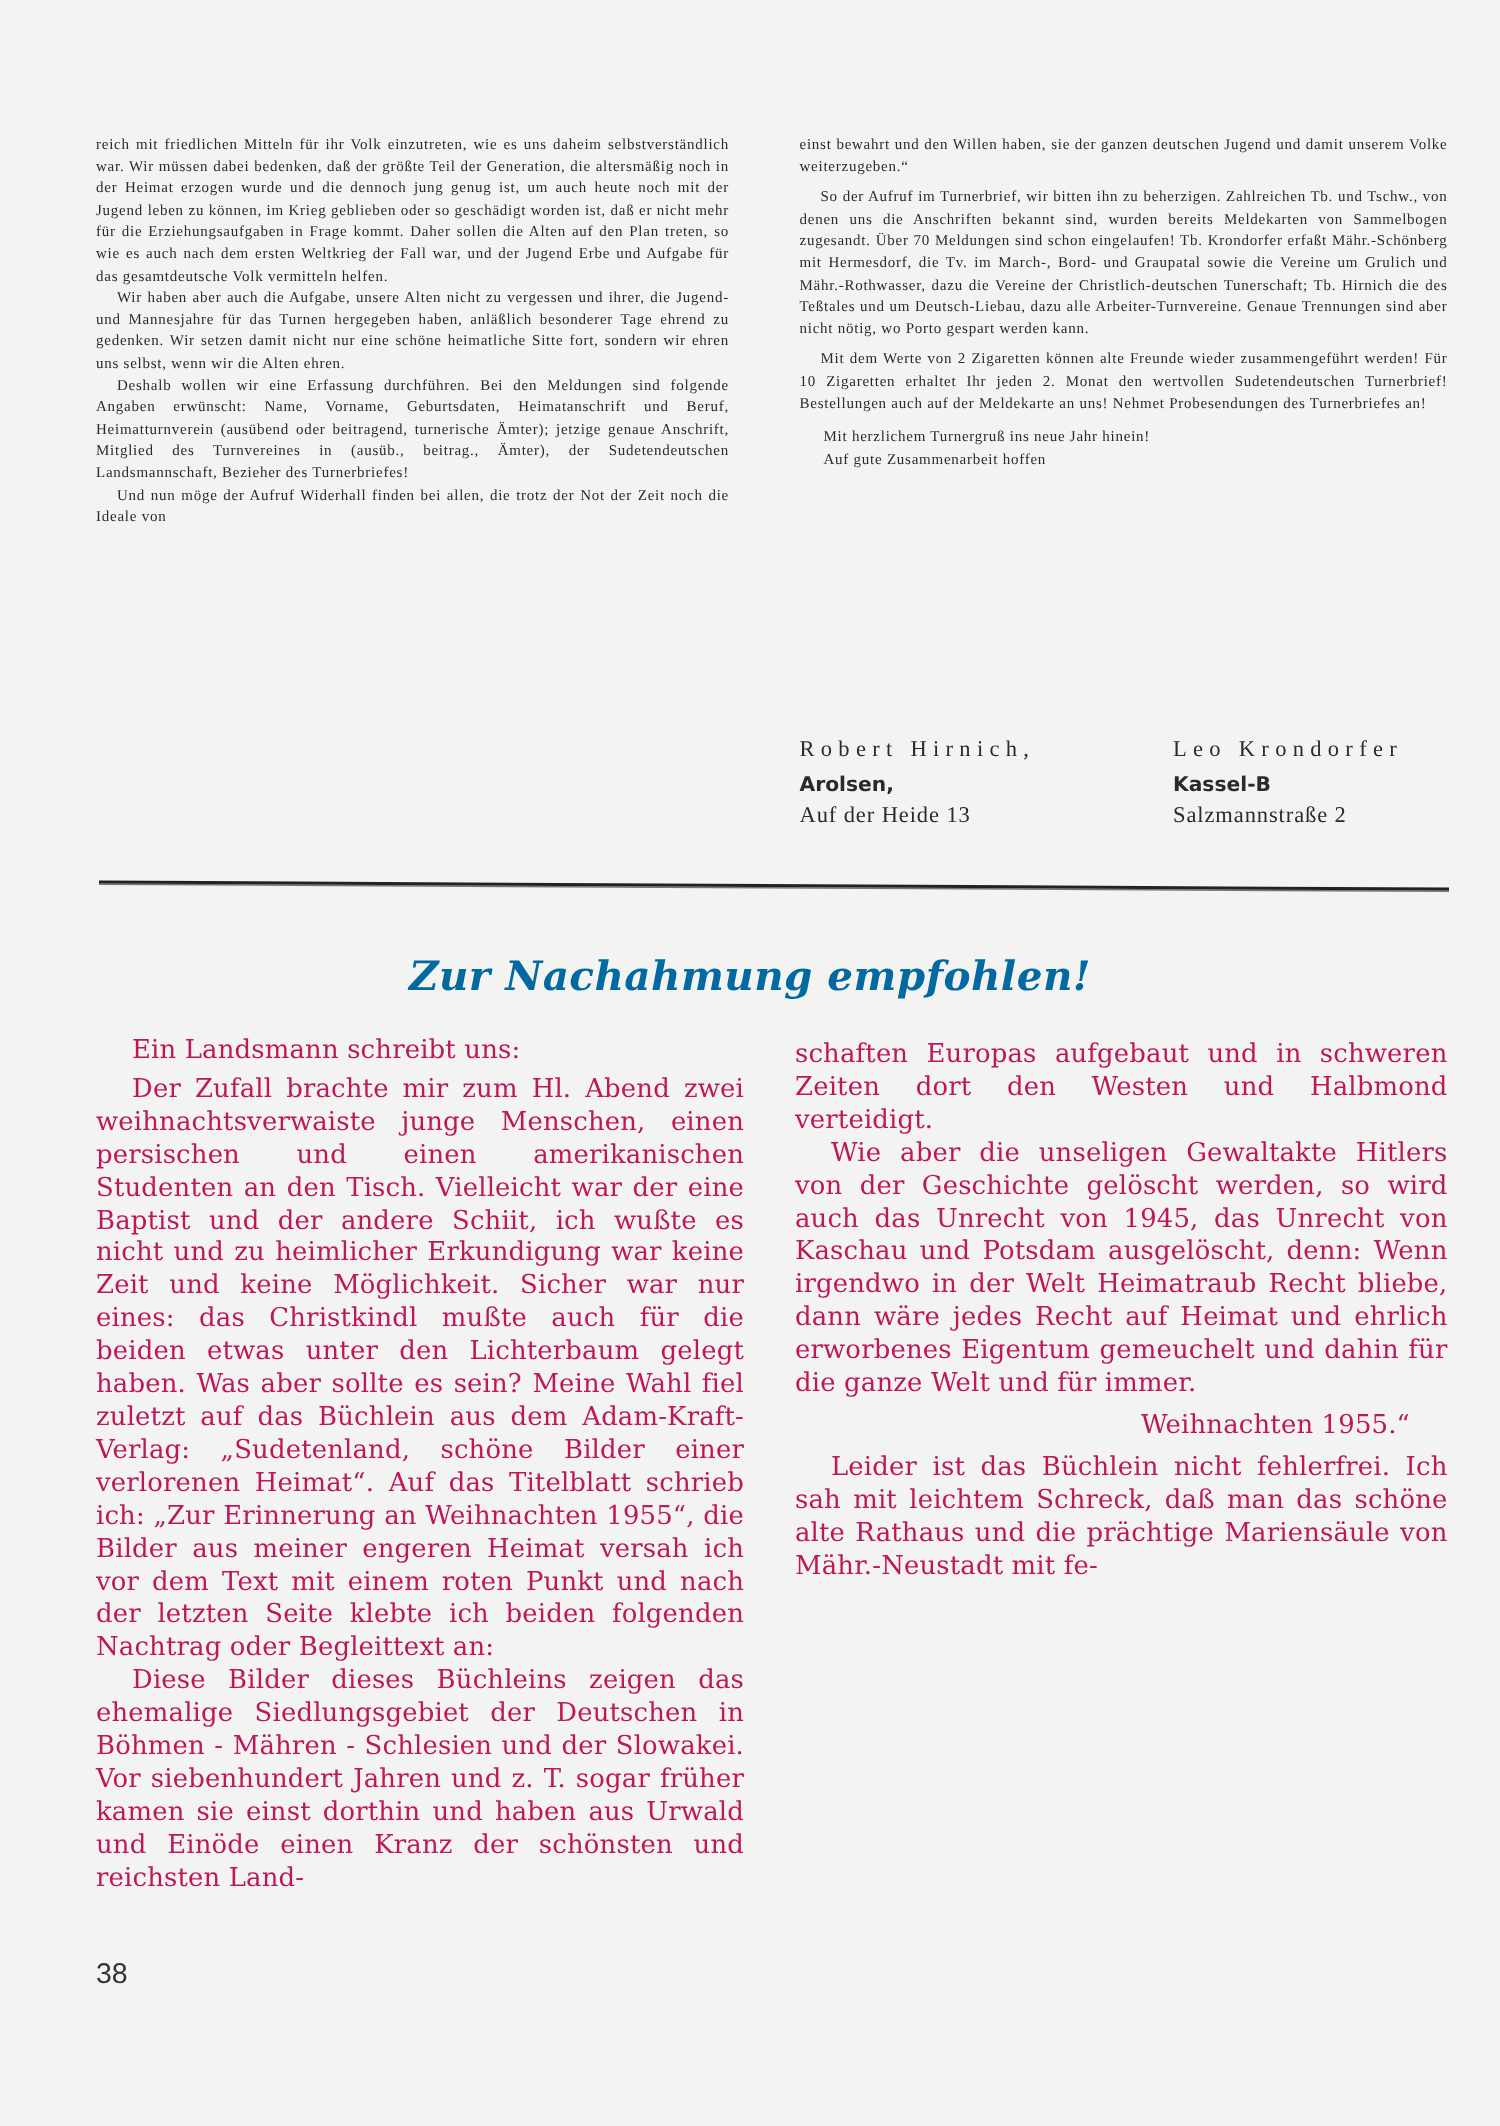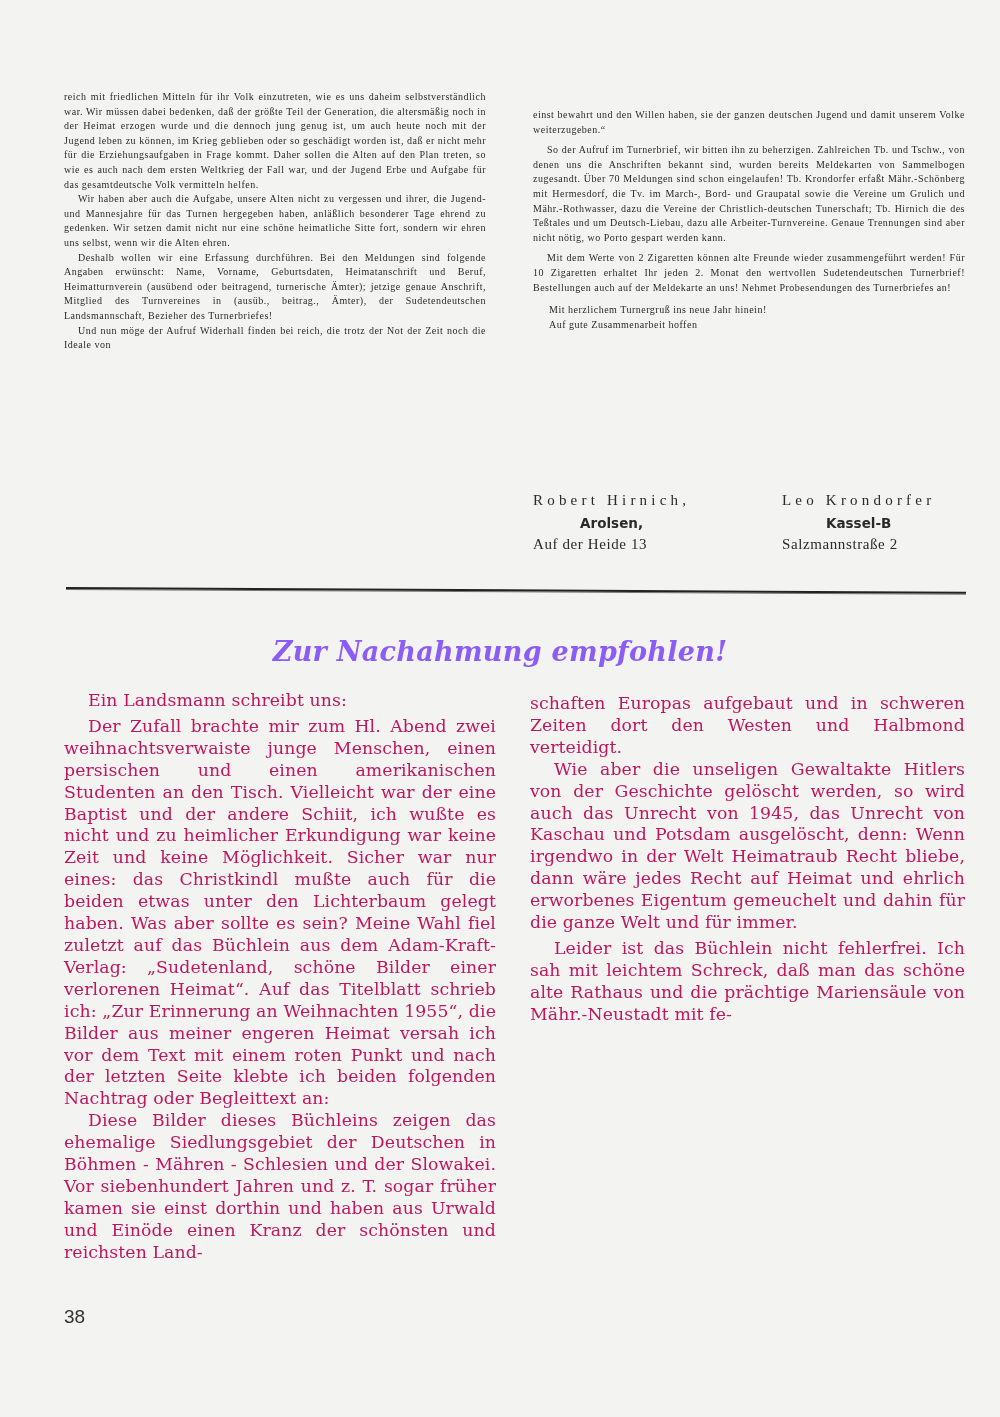--- a/index.html
+++ b/index.html
@@ -9,54 +9,54 @@
   }
   .col { position: absolute; }
   
   .top p {
     margin: 0; font-family: "Liberation Serif", serif; font-size: 10px; line-height: 14.6px;
     text-align: justify; letter-spacing: 0.5px; transform: scaleX(1.0);
   }
   .top p.ind { text-indent: 14px; }
   .top p.gap { margin-top: 6px; }
   #top-left { left: 64px; top: 90px; width: 422px; }
-  #top-right { left: 533px; top: 108px; width: 432px; }
+  #top-right { left: 533px; top: 90px; width: 432px; }
   .greeting { margin-top: 8px !important; padding-left: 16px; text-align: center; }
   .sig { position: absolute; font-family: "Liberation Serif", serif; font-size: 15px; }
   .sig .name { letter-spacing: 4.2px; }
-  .sig .city { font-family: "DejaVu Sans", sans-serif; font-weight: bold; font-size: 13.5px; margin-top: 6px; text-align: center; }
+  .sig .city { font-family: "DejaVu Sans", sans-serif; font-weight: bold; font-size: 13.5px; margin-top: 6px; }
   .sig .street { margin-top: 5px; letter-spacing: 0.6px; }
   #sig-left { left: 533px; top: 492px; }
   #sig-right { left: 782px; top: 492px; }
   .divider { position: absolute; left: 66px; top: 587px; width: 900px; height: 2px; background: #222; transform: rotate(0.3deg); transform-origin: left; }
   .divider.b { top: 589px; height: 1px; opacity: .6; }
   #article-title {
     position: absolute; left: 0; width: 1000px; top: 636px; text-align: center;
-    font-family: "DejaVu Serif", serif; font-style: italic; font-weight: bold; font-size: 27px; color: #8b5cf6;
+    font-family: "DejaVu Serif", serif; font-style: italic; font-weight: bold; font-size: 27px; color: #0369a1;
     letter-spacing: 0.3px;
   }
   .art p {
     margin: 0; font-family: "DejaVu Serif", serif; font-size: 17.3px; line-height: 21.9px; text-align: justify;
     letter-spacing: 0.1px; color: #be185d;
   }
   .art p.ind { text-indent: 24px; }
   .art p.gap { margin-top: 4px; }
   #art-left { left: 64px; top: 690px; width: 432px; }
   #art-right { left: 530px; top: 693px; width: 435px; }
   .right-al { text-align: right !important; padding-right: 25px; margin-top: 6px !important; margin-bottom: 6px !important; }
   #page-number { position: absolute; left: 64px; top: 1306px; font-family: "Liberation Sans", sans-serif; font-size: 19px; color: #333; }
 </style>
 </head>
 <body>
 
 <div class="col top" id="top-left">
   <p>reich mit friedlichen Mitteln für ihr Volk einzutreten, wie es uns daheim selbstverständlich war. Wir müssen dabei bedenken, daß der größte Teil der Generation, die altersmäßig noch in der Heimat erzogen wurde und die dennoch jung genug ist, um auch heute noch mit der Jugend leben zu können, im Krieg geblieben oder so geschädigt worden ist, daß er nicht mehr für die Erziehungsaufgaben in Frage kommt. Daher sollen die Alten auf den Plan treten, so wie es auch nach dem ersten Weltkrieg der Fall war, und der Jugend Erbe und Aufgabe für das gesamtdeutsche Volk vermitteln helfen.</p>
   <p class="ind">Wir haben aber auch die Aufgabe, unsere Alten nicht zu vergessen und ihrer, die Jugend- und Mannesjahre für das Turnen hergegeben haben, anläßlich besonderer Tage ehrend zu gedenken. Wir setzen damit nicht nur eine schöne heimatliche Sitte fort, sondern wir ehren uns selbst, wenn wir die Alten ehren.</p>
   <p class="ind">Deshalb wollen wir eine Erfassung durchführen. Bei den Meldungen sind folgende Angaben erwünscht: Name, Vorname, Geburtsdaten, Heimatanschrift und Beruf, Heimatturnverein (ausübend oder beitragend, turnerische Ämter); jetzige genaue Anschrift, Mitglied des Turnvereines in (ausüb., beitrag., Ämter), der Sudetendeutschen Landsmannschaft, Bezieher des Turnerbriefes!</p>
-  <p class="ind">Und nun möge der Aufruf Widerhall finden bei reich, die trotz der Not der Zeit noch die Ideale von</p>
+  <p class="ind">Und nun möge der Aufruf Widerhall finden bei allen, die trotz der Not der Zeit noch die Ideale von</p>
 </div>
 
 <div class="col top" id="top-right">
   <p>einst bewahrt und den Willen haben, sie der ganzen deutschen Jugend und damit unserem Volke weiterzugeben.“</p>
   <p class="ind gap">So der Aufruf im Turnerbrief, wir bitten ihn zu beherzigen. Zahlreichen Tb. und Tschw., von denen uns die Anschriften bekannt sind, wurden bereits Meldekarten von Sammelbogen zugesandt. Über 70 Meldungen sind schon eingelaufen! Tb. Krondorfer erfaßt Mähr.-Schönberg mit Hermesdorf, die Tv. im March-, Bord- und Graupatal sowie die Vereine um Grulich und Mähr.-Rothwasser, dazu die Vereine der Christlich-deutschen Tunerschaft; Tb. Hirnich die des Teßtales und um Deutsch-Liebau, dazu alle Arbeiter-Turnvereine. Genaue Trennungen sind aber nicht nötig, wo Porto gespart werden kann.</p>
   <p class="ind gap">Mit dem Werte von 2 Zigaretten können alte Freunde wieder zusammengeführt werden! Für 10 Zigaretten erhaltet Ihr jeden 2. Monat den wertvollen Sudetendeutschen Turnerbrief! Bestellungen auch auf der Meldekarte an uns! Nehmet Probesendungen des Turnerbriefes an!</p>
   <p class="greeting">Mit herzlichem Turnergruß ins neue Jahr hinein!</p>
   <p class="greeting" style="margin-top:0 !important">Auf gute Zusammenarbeit hoffen</p>
 </div>
 
@@ -78,16 +78,17 @@
 
 <div class="col art" id="art-left">
   <p class="ind">Ein Landsmann schreibt uns:</p>
   <p class="ind gap">Der Zufall brachte mir zum Hl. Abend zwei weihnachtsverwaiste junge Menschen, einen persischen und einen amerikanischen Studenten an den Tisch. Vielleicht war der eine Baptist und der andere Schiit, ich wußte es nicht und zu heimlicher Erkundigung war keine Zeit und keine Möglichkeit. Sicher war nur eines: das Christkindl mußte auch für die beiden etwas unter den Lichterbaum gelegt haben. Was aber sollte es sein? Meine Wahl fiel zuletzt auf das Büchlein aus dem Adam-Kraft-Verlag: „Sudetenland, schöne Bilder einer verlorenen Heimat“. Auf das Titelblatt schrieb ich: „Zur Erinnerung an Weihnachten 1955“, die Bilder aus meiner engeren Heimat versah ich vor dem Text mit einem roten Punkt und nach der letzten Seite klebte ich beiden folgenden Nachtrag oder Begleittext an:</p>
   <p class="ind">Diese Bilder dieses Büchleins zeigen das ehemalige Siedlungsgebiet der Deutschen in Böhmen - Mähren - Schlesien und der Slowakei. Vor siebenhundert Jahren und z. T. sogar früher kamen sie einst dorthin und haben aus Urwald und Einöde einen Kranz der schönsten und reichsten Land-</p>
 </div>
 
 <div class="col art" id="art-right">
   <p>schaften Europas aufgebaut und in schweren Zeiten dort den Westen und Halbmond verteidigt.</p>
   <p class="ind">Wie aber die unseligen Gewaltakte Hitlers von der Geschichte gelöscht werden, so wird auch das Unrecht von 1945, das Unrecht von Kaschau und Potsdam ausgelöscht, denn: Wenn irgendwo in der Welt Heimatraub Recht bliebe, dann wäre jedes Recht auf Heimat und ehrlich erworbenes Eigentum gemeuchelt und dahin für die ganze Welt und für immer.</p>
+  <p class="right-al">Weihnachten 1955.“</p>
   <p class="ind gap">Leider ist das Büchlein nicht fehlerfrei. Ich sah mit leichtem Schreck, daß man das schöne alte Rathaus und die prächtige Mariensäule von Mähr.-Neustadt mit fe-</p>
 </div>
 
 <div id="page-number">38</div>
 
 </body></html>

